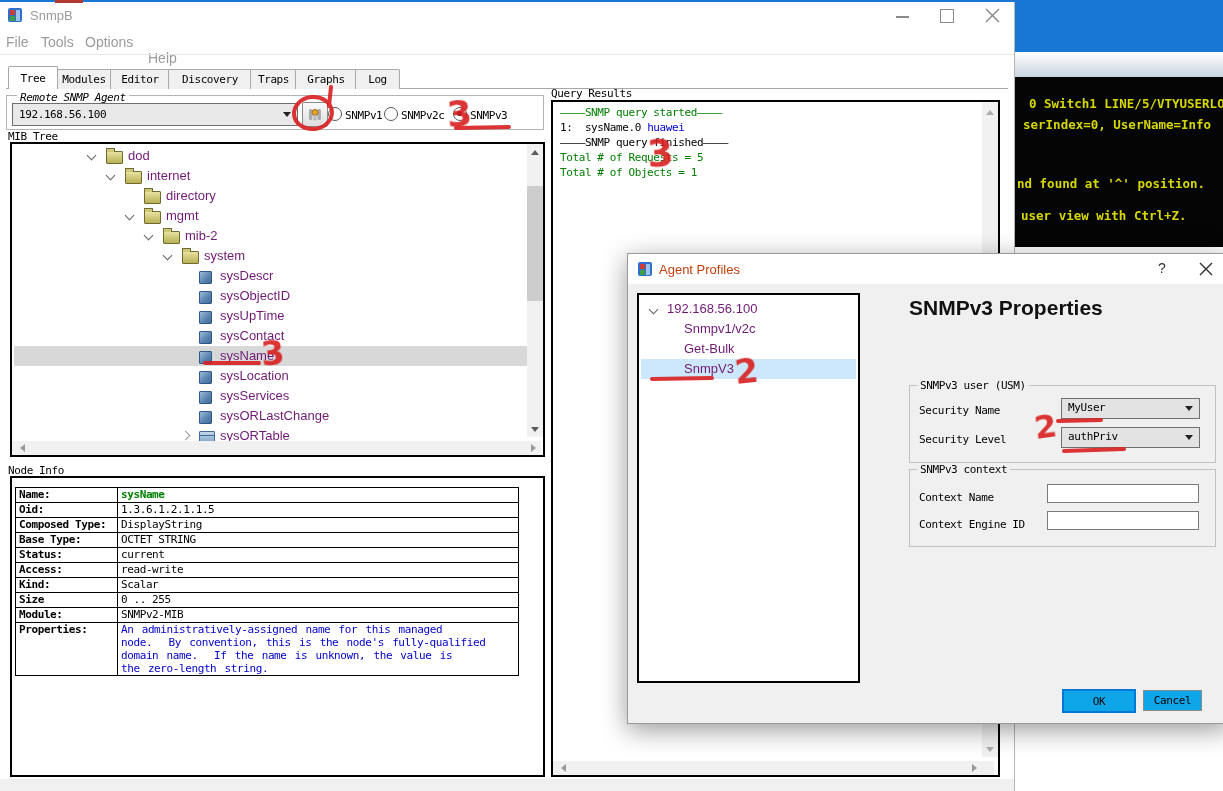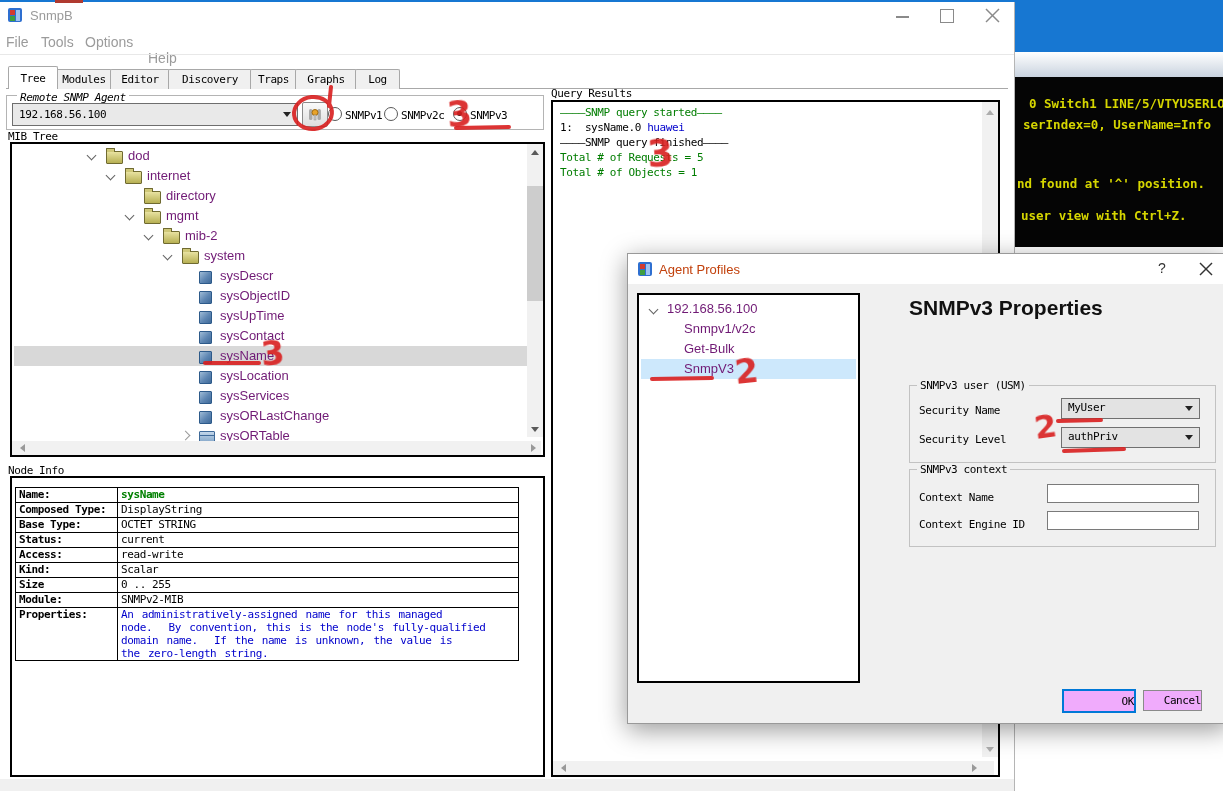--- a/index.html
+++ b/index.html
@@ -90,21 +90,21 @@
 
   
   #dialog{left:627px;top:253px;width:600px;height:469px;background:#f0f0f0;border:1px solid #999;
           box-shadow:0 6px 24px rgba(0,0,0,0.4);z-index:40;}
   #dialog-titlebar{position:absolute;left:0;top:0;right:0;height:30px;background:#fff;}
   .dlg-tree-row{position:absolute;left:2px;right:2px;height:20px;}
   .dlg-sel{background:#cde8fc;}
   .dd{position:absolute;background:#e3e3e3;border:1px solid #707070;}
   .dd .val{position:absolute;left:6px;top:2px;}
   .txt-input{position:absolute;background:#fff;border:1px solid #7a7a7a;font-family:"DejaVu Sans Mono",monospace;font-size:11px;padding:0 4px;}
-  .dlg-btn{position:absolute;background:#f0abfc;display:flex;align-items:center;justify-content:flex-end;}
+  .dlg-btn{position:absolute;background:#0ea5e9;display:flex;align-items:center;justify-content:center;}
   #ok-btn{border:2px solid #0078d7;}
   #cancel-btn{border:1px solid #8a8a8a;}
   .grouplabel-dlg{position:absolute;padding:0 3px;background:#f0f0f0;}
 
   
   #annotations{left:0;top:0;z-index:90;pointer-events:none;}
 </style>
 </head>
 <body>
 
@@ -260,20 +260,24 @@
       </div>
   </div>
 
   <div class="abs bmp" style="left:8px;top:464px;">Node Info</div>
   <div class="abs blackbox" style="left:10px;top:476px;width:531px;height:297px;">
     <table id="nodeinfo-table" style="position:absolute;left:3px;top:9px;width:504px;">
       <tbody>
           <tr>
             <td class="k">Name:</td>
             <td class="v-green">sysName</td>
+          </tr>
+      <tr>
+            <td class="k">Oid:</td>
+            <td>1.3.6.1.2.1.1.5</td>
           </tr>
       <tr>
             <td class="k">Composed Type:</td>
             <td>DisplayString</td>
           </tr>
       <tr>
             <td class="k">Base Type:</td>
             <td>OCTET STRING</td>
           </tr>
       <tr>

